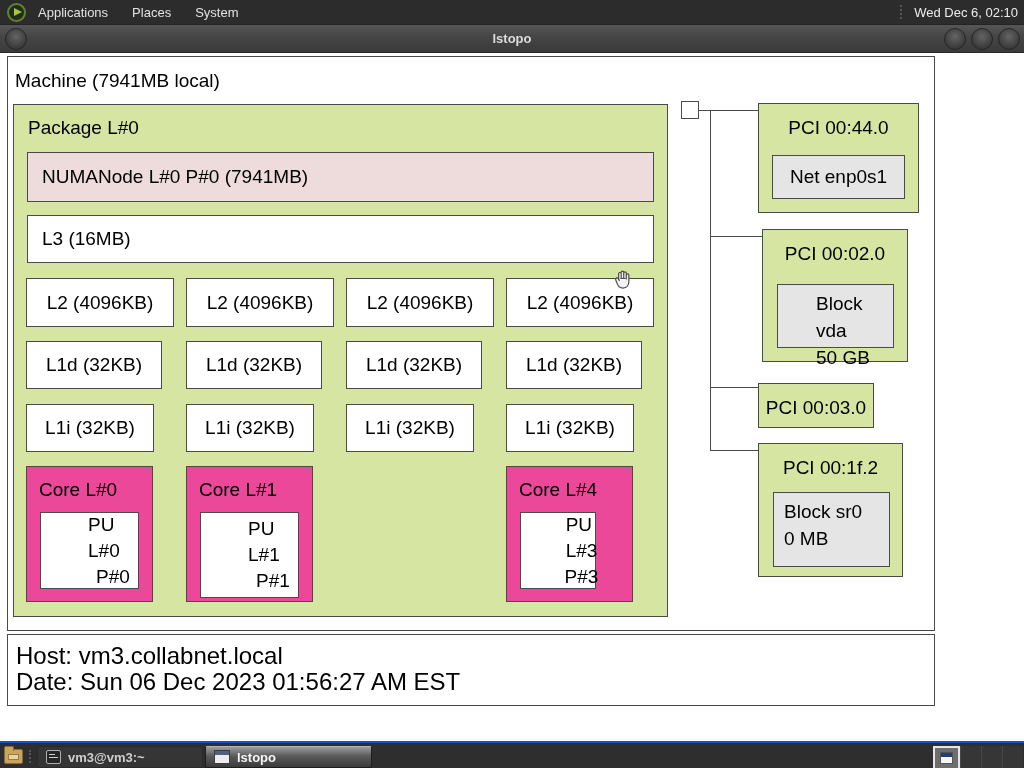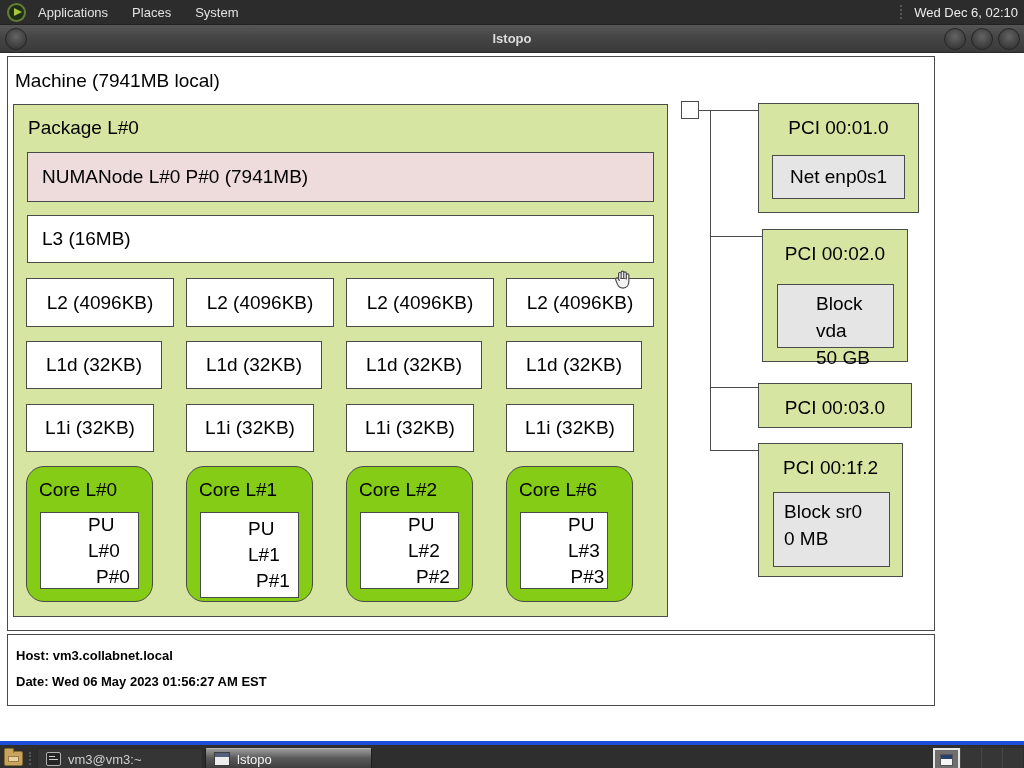--- a/index.html
+++ b/index.html
@@ -21,36 +21,36 @@
   .titlebar { left:0; top:25px; width:1024px; height:28px; background:linear-gradient(#565656, #454545 45%, #3a3a3a); border-bottom:1px solid #2a2a2a; }
   .tb-title { position:absolute; left:0; right:0; top:6px; text-align:center; color:#dcdcdc; font-size:13px; font-weight:bold; }
   .circle-btn { position:absolute; top:3px; width:22px; height:22px; border-radius:50%; background:radial-gradient(circle at 50% 38%, #646464, #3a3a3a 72%); border:1px solid #262626; }
 
   
   .content { left:0; top:53px; width:1024px; height:688px; background:#ffffff; }
   .tbox { position:absolute; border:1px solid #4a4a4a; font-size:19px; color:#000; }
   .white { background:#ffffff; }
   .green { background:#d7e5a2; }
   .pink  { background:#eedcdc; }
-  .coreg { background:#84cc16;border-radius:18px; }
+  .coreg { background:#ec4899; }
   .devg  { background:#e5e5e5; }
   .vcenter { display:flex; align-items:center; padding-left:14px; }
   .ccenter { display:flex; align-items:center; justify-content:center; text-align:center; }
   .toplabel { padding-top:12px; padding-left:12px; }
   .pci-label { padding-top:13px; text-align:center; }
   .pu-lines { display:flex; flex-direction:column; align-items:center; justify-content:center; height:100%; line-height:26px;padding-left:47px; }
   .dev-lines { padding:5px 0 0 10px; line-height:27px; }
   .hline, .vline { position:absolute; background:#4a4a4a; }
   .hline { height:1px; } .vline { width:1px; }
 
   
-  .legend-text { padding:8px 0 0 8px; line-height:26px; font-size:13px;font-weight:bold; }
-
-  
-  .taskbar { left:0; top:741px; width:1024px; height:27px; background:#2e2e2e; border-top:4px solid #1d4ed8; }
+  .legend-text { padding:8px 0 0 8px; line-height:26px; font-size:24px; }
+
+  
+  .taskbar { left:0; top:741px; width:1024px; height:27px; background:#2e2e2e; border-top:2px solid #1d4ed8;font-weight:bold; }
   .task-btn { position:absolute; top:3px; height:22px; display:flex; align-items:center; gap:7px; font-size:13px; padding:0 8px; border-radius:2px; }
   .task-plain { background:#353535; border:1px solid #2a2a2a; color:#cfcfcf; }
   .task-active { background:linear-gradient(#9d9d9d, #5a5a5a 45%, #3b3b3b); border:1px solid #1d1d1d; border-top-color:#b3b3b3; color:#f5f5f5; }
   .folder-icon { position:absolute; left:4px; top:6px; width:19px; height:15px; background:#c9a45f; border:1px solid #8a6c33; border-radius:2px; }
   .folder-icon:before { content:""; position:absolute; left:-1px; top:-4px; width:8px; height:4px; background:#c9a45f; border:1px solid #8a6c33; border-bottom:none; border-radius:2px 2px 0 0; }
   .folder-icon .slot { position:absolute; left:3px; top:4px; width:11px; height:6px; background:#e7d3a4; border:1px solid #9a7c43; }
   .term-icon { width:15px; height:14px; background:#262626; border:1px solid #b0b0b0; border-radius:2px; position:relative; }
   .term-icon i { position:absolute; left:2px; top:3px; width:6px; height:1px; background:#cfcfcf; }
   .term-icon i + i { top:6px; width:9px; }
   .win-icon { width:16px; height:14px; background:#ededed; border:1px solid #3d3d3d; position:relative; }
@@ -134,79 +134,70 @@
     </div>
     <div class="tbox coreg" style="left:186px; top:413px; width:127px; height:136px;">
       <div class="toplabel">Core L#1</div>
       <div class="tbox white" style="left:13px; top:45px; width:99px; height:86px;">
         <div class="pu-lines">
             <span>PU L#1</span>
             <span>P#1</span>
           </div>
       </div>
     </div>
-    <div class="tbox coreg" style="left:346px; top:413px; width:127px; height:136px;">
-      <div class="toplabel">Core L#2</div>
-      <div class="tbox white" style="left:13px; top:45px; width:99px; height:77px;">
-        <div class="pu-lines">
-            <span>PU L#2</span>
-            <span>P#2</span>
-          </div>
-      </div>
-    </div>
     <div class="tbox coreg" style="left:506px; top:413px; width:127px; height:136px;">
-      <div class="toplabel">Core L#6</div>
-      <div class="tbox white" style="left:13px; top:45px; width:88px; height:77px;">
+      <div class="toplabel">Core L#4</div>
+      <div class="tbox white" style="left:13px; top:45px; width:76px; height:77px;">
         <div class="pu-lines">
             <span>PU L#3</span>
             <span>P#3</span>
           </div>
       </div>
     </div>
 
     <div class="tbox white" style="left:681px; top:48px; width:18px; height:18px;"></div>
     <div class="hline" style="left:699px; top:57px;  width:59px;"></div>
     <div class="vline" style="left:710px; top:57px;  height:340px;"></div>
     <div class="hline" style="left:710px; top:183px; width:52px;"></div>
     <div class="hline" style="left:710px; top:334px; width:48px;"></div>
     <div class="hline" style="left:710px; top:397px; width:48px;"></div>
 
     <div class="tbox green" style="left:758px; top:50px; width:161px; height:110px;">
-      <div class="pci-label">PCI 00:01.0</div>
+      <div class="pci-label">PCI 00:44.0</div>
       <div class="tbox devg ccenter" style="left:13px; top:51px; width:133px; height:44px;">Net enp0s1</div>
     </div>
 
     <div class="tbox green" style="left:762px; top:176px; width:146px; height:133px;">
       <div class="pci-label">PCI 00:02.0</div>
       <div class="tbox devg" style="left:14px; top:54px; width:117px; height:64px;padding-left:28px;">
         <div class="dev-lines">
             <div>Block vda</div>
             <div>50 GB</div>
           </div>
       </div>
     </div>
 
-    <div class="tbox green" style="left:758px; top:330px; width:154px; height:45px;">
+    <div class="tbox green" style="left:758px; top:330px; width:116px; height:45px;">
       <div class="pci-label">PCI 00:03.0</div>
     </div>
 
     <div class="tbox green" style="left:758px; top:390px; width:145px; height:134px;">
       <div class="pci-label">PCI 00:1f.2</div>
       <div class="tbox devg" style="left:14px; top:48px; width:117px; height:75px;">
         <div class="dev-lines">
             <div>Block sr0</div>
             <div>0 MB</div>
           </div>
       </div>
     </div>
 
     <div class="tbox white" style="left:7px; top:581px; width:928px; height:72px;">
       <div class="legend-text">
         <div>Host: vm3.collabnet.local</div>
-        <div>Date: Wed 06 May 2023 01:56:27 AM EST</div>
+        <div>Date: Sun 06 Dec 2023 01:56:27 AM EST</div>
       </div>
     </div>
 
     <div class="hand-cursor">
       <svg width="22" height="22" viewBox="0 0 24 24">
         <path d="M7.2 11.5V5.2a1.4 1.4 0 0 1 2.8 0v4.6 M10 9.8V3.8a1.4 1.4 0 0 1 2.8 0v5.8 M12.8 9.6V4.6a1.4 1.4 0 0 1 2.8 0v6 M15.6 10.8V6.8a1.4 1.4 0 0 1 2.8 0v6.6c0 4.2-2.4 7.4-6.4 7.4-3.4 0-5.2-1.8-6.2-4.6l-1.7-4.3c-.4-1 .1-1.9 1-2.2.8-.2 1.6.1 2 1l.9 1.8" fill="#f2f2f2" stroke="#4a4a4a" stroke-width="1.3" stroke-linecap="round" stroke-linejoin="round"></path>
       </svg>
     </div>
   </div>
 

